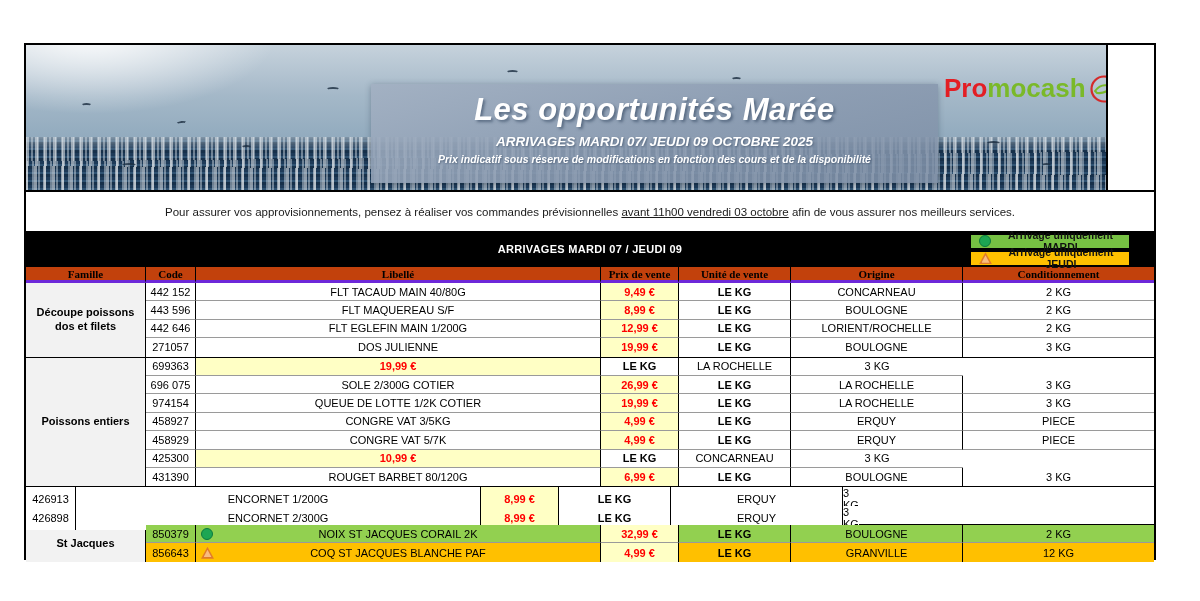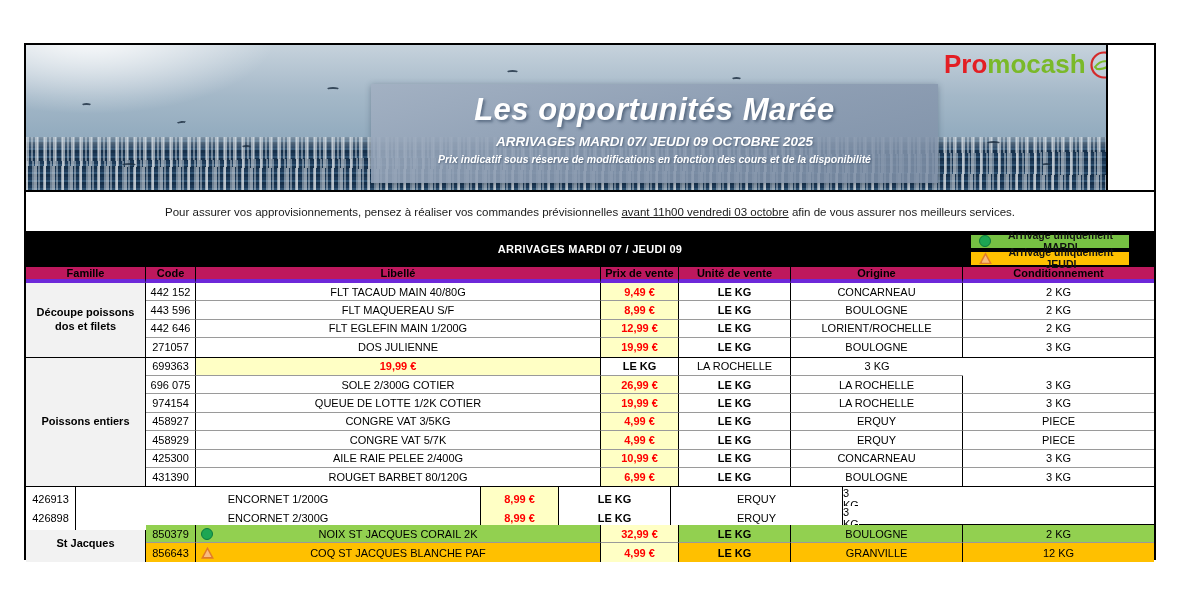--- a/index.html
+++ b/index.html
@@ -46,21 +46,21 @@
     text-shadow: 2px 2px 3px rgba(40,60,85,0.55);
   }
   .banner-sub {
     font-size: 13.5px; font-weight: bold; margin-top: 6px;
     text-shadow: 1px 1px 2px rgba(40,60,85,0.5);
   }
   .banner-note {
     font-size: 10.5px; font-weight: bold; margin-top: 4px;
     text-shadow: 1px 1px 2px rgba(40,60,85,0.5);
   }
-  .logo { position: absolute; left: 918px; top: 4px; display: flex; align-items: center; font-weight: bold; font-size: 26px; font-style: normal; }
+  .logo { position: absolute; left: 918px; top: 28px; display: flex; align-items: center; font-weight: bold; font-size: 26px; font-style: normal; }
   .logo .p1 { color: #e31e24; }
   .logo .p2 { color: #7ab929; }
   .logo svg { margin-left: 3px; }
   .hero-side { flex: 1; background: #fff; border-left: 2px solid #000; }
   
   .notice {
     height: 41px; border-top: 2px solid #000; background: #fff;
     display: flex; align-items: center; justify-content: center;
     font-size: 11.5px; color: #1a1a1a;
   }
@@ -83,22 +83,22 @@
   
   .mk-circle { width: 12px; height: 12px; border-radius: 50%;
     background: var(--marker_green); border: 1px solid #0c7a3e; }
   .mk-tri { width: 13px; height: 12px; background: #e07b2a;
     clip-path: polygon(50% 0, 100% 100%, 0 100%); position: relative; }
   .mk-tri::after { content: ''; position: absolute; left: 2.5px; right: 2.5px; top: 3px; bottom: 1.5px;
     background: #f8bc80; clip-path: polygon(50% 0, 100% 100%, 0 100%); }
   
   .tbl { font-size: 11px; color: #000; }
   .thead { display: grid; grid-template-columns: 120px 50px 405px 78px 112px 172px 1fr; height: 16px; }
-  .hc { border-right: 1px solid #000; border-bottom: 5px solid #6d28d9;
-    display: flex; align-items: center; justify-content: center; font-weight: bold; background: #be185d; }
+  .hc { border-right: 1px solid #000; border-bottom: 3px solid #6d28d9;
+    display: flex; align-items: center; justify-content: center; font-weight: bold; background: #c2410c; font-family: Liberation Serif, serif; }
   .hc:last-child { border-right: none; }
   .group { display: grid; grid-template-columns: 120px 1fr; border-bottom: 1.5px solid #000; }
   .group:last-child { border-bottom: none; }
   .fam {
     background: #f2f2f2; border-right: 1px solid #000;
     display: flex; align-items: center; justify-content: center; text-align: center;
     font-weight: bold; padding: 0 6px; line-height: 1.25;
   }
   .trow { display: grid; grid-template-columns: 50px 405px 78px 112px 172px 1fr; height: 18.4px; }
   .trow .c {
@@ -256,21 +256,20 @@
             <div class="trow">
               <div class="c code">458929</div>
               <div class="c label">CONGRE VAT 5/7K</div>
               <div class="c price">4,99 €</div>
               <div class="c unit">LE KG</div>
               <div class="c origin">ERQUY</div>
               <div class="c pack">PIECE</div>
             </div>
             <div class="trow">
               <div class="c code">425300</div>
-              <div class="c label">AILE RAIE PELEE 2/400G</div>
               <div class="c price">10,99 €</div>
               <div class="c unit">LE KG</div>
               <div class="c origin">CONCARNEAU</div>
               <div class="c pack">3 KG</div>
             </div>
             <div class="trow">
               <div class="c code">431390</div>
               <div class="c label">ROUGET BARBET 80/120G</div>
               <div class="c price">6,99 €</div>
               <div class="c unit">LE KG</div>

